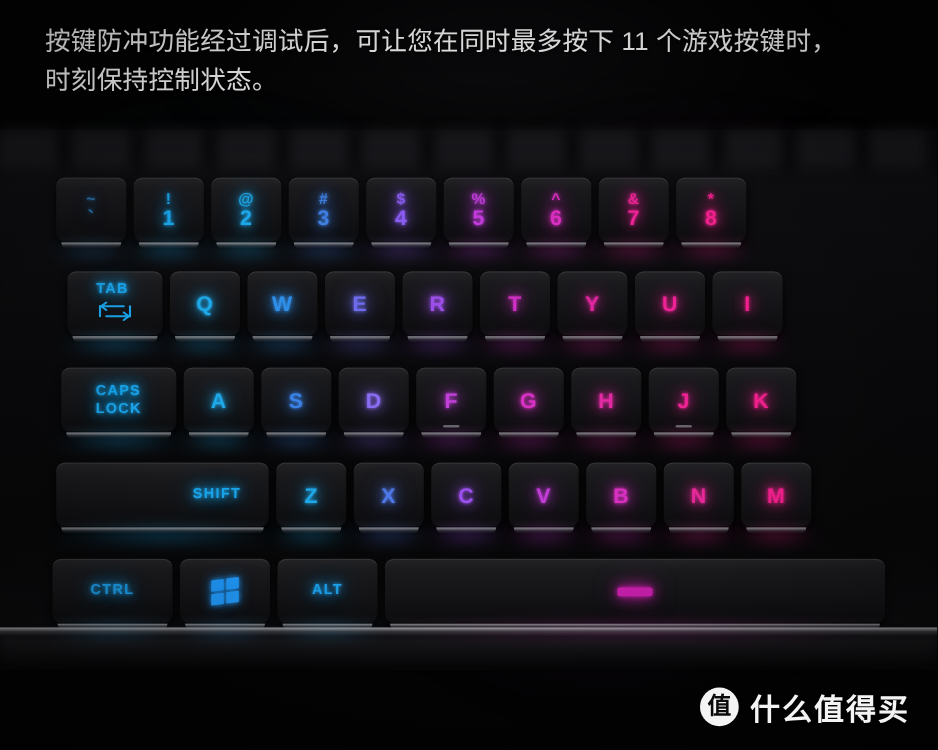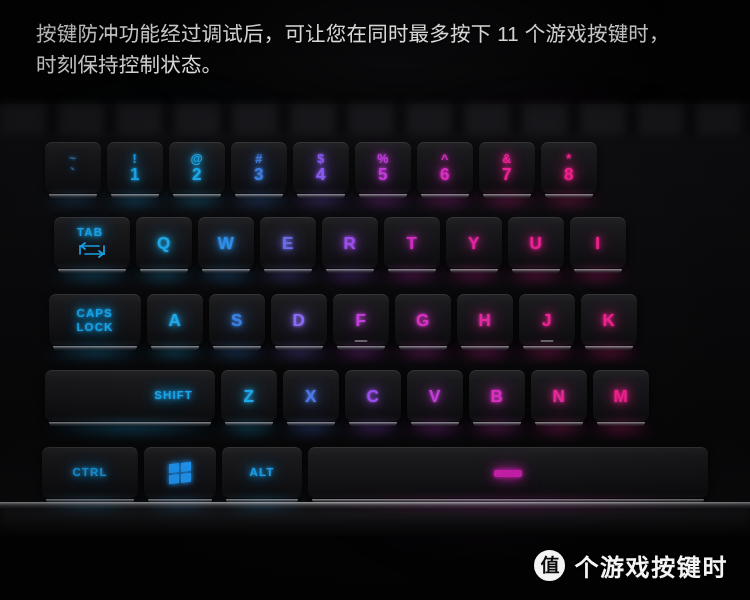--- a/index.html
+++ b/index.html
@@ -387,17 +387,17 @@
             <span class="space-dash"></span>
           </div>
         </div>
       </div>
     <div class="deck-lip"></div>
     <div class="deck-lip-soft"></div>
   </div>
 
   <div id="watermark">
     <div id="wm-badge">值</div>
-    <div id="wm-text">个游戏按键时</div>
+    <div id="wm-text">什么值得买</div>
   </div>
 
   <div id="vignette"></div>
 </div>
 
 </body></html>

